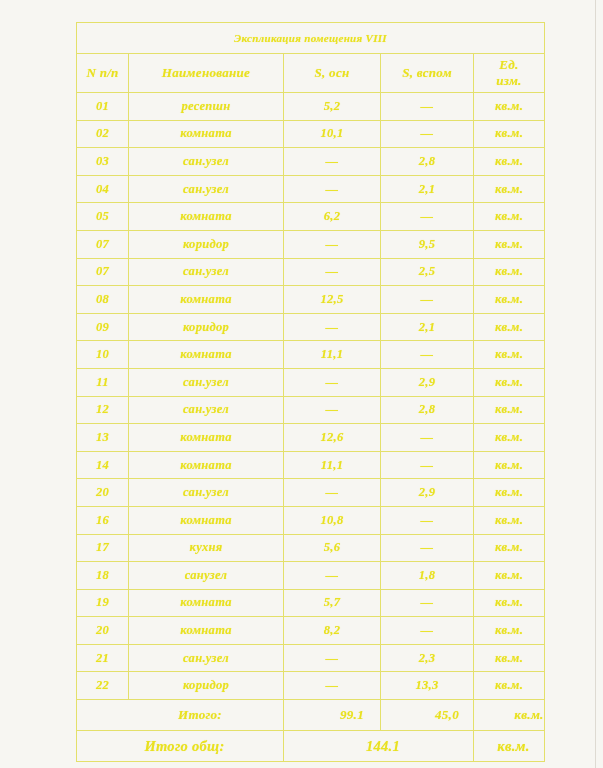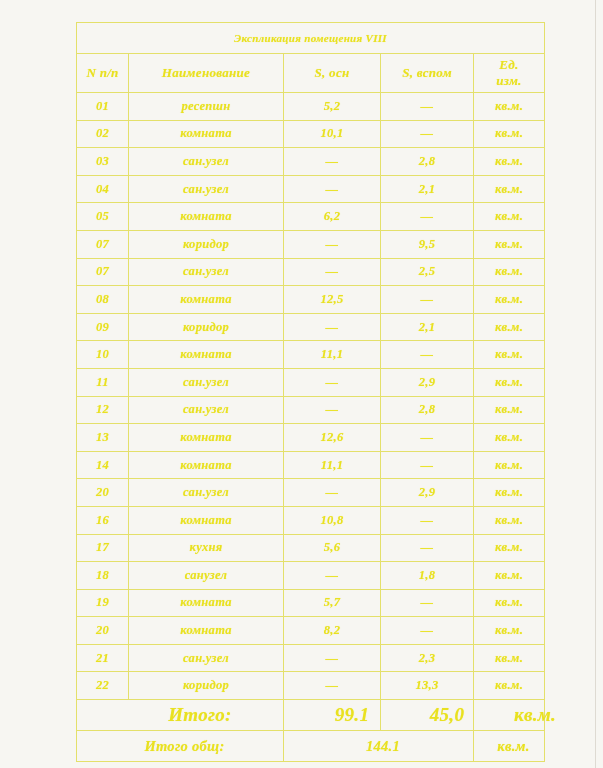--- a/index.html
+++ b/index.html
@@ -88,21 +88,21 @@
 
   td.cell-name {
     text-align: left;
     padding-left: 13px;
     font-size: 12.5px;
     margin-left: 48px;
   }
 
   tr.row-total td {
     height: 30px;
-    font-size: 19px;
+    font-size: 13px;
     padding-left: 40px;
   }
 
   tr.row-grand td {
     height: 30px;
     font-size: 14.5px;
     padding-left: 9px;
   }
 
   td.total-label,

